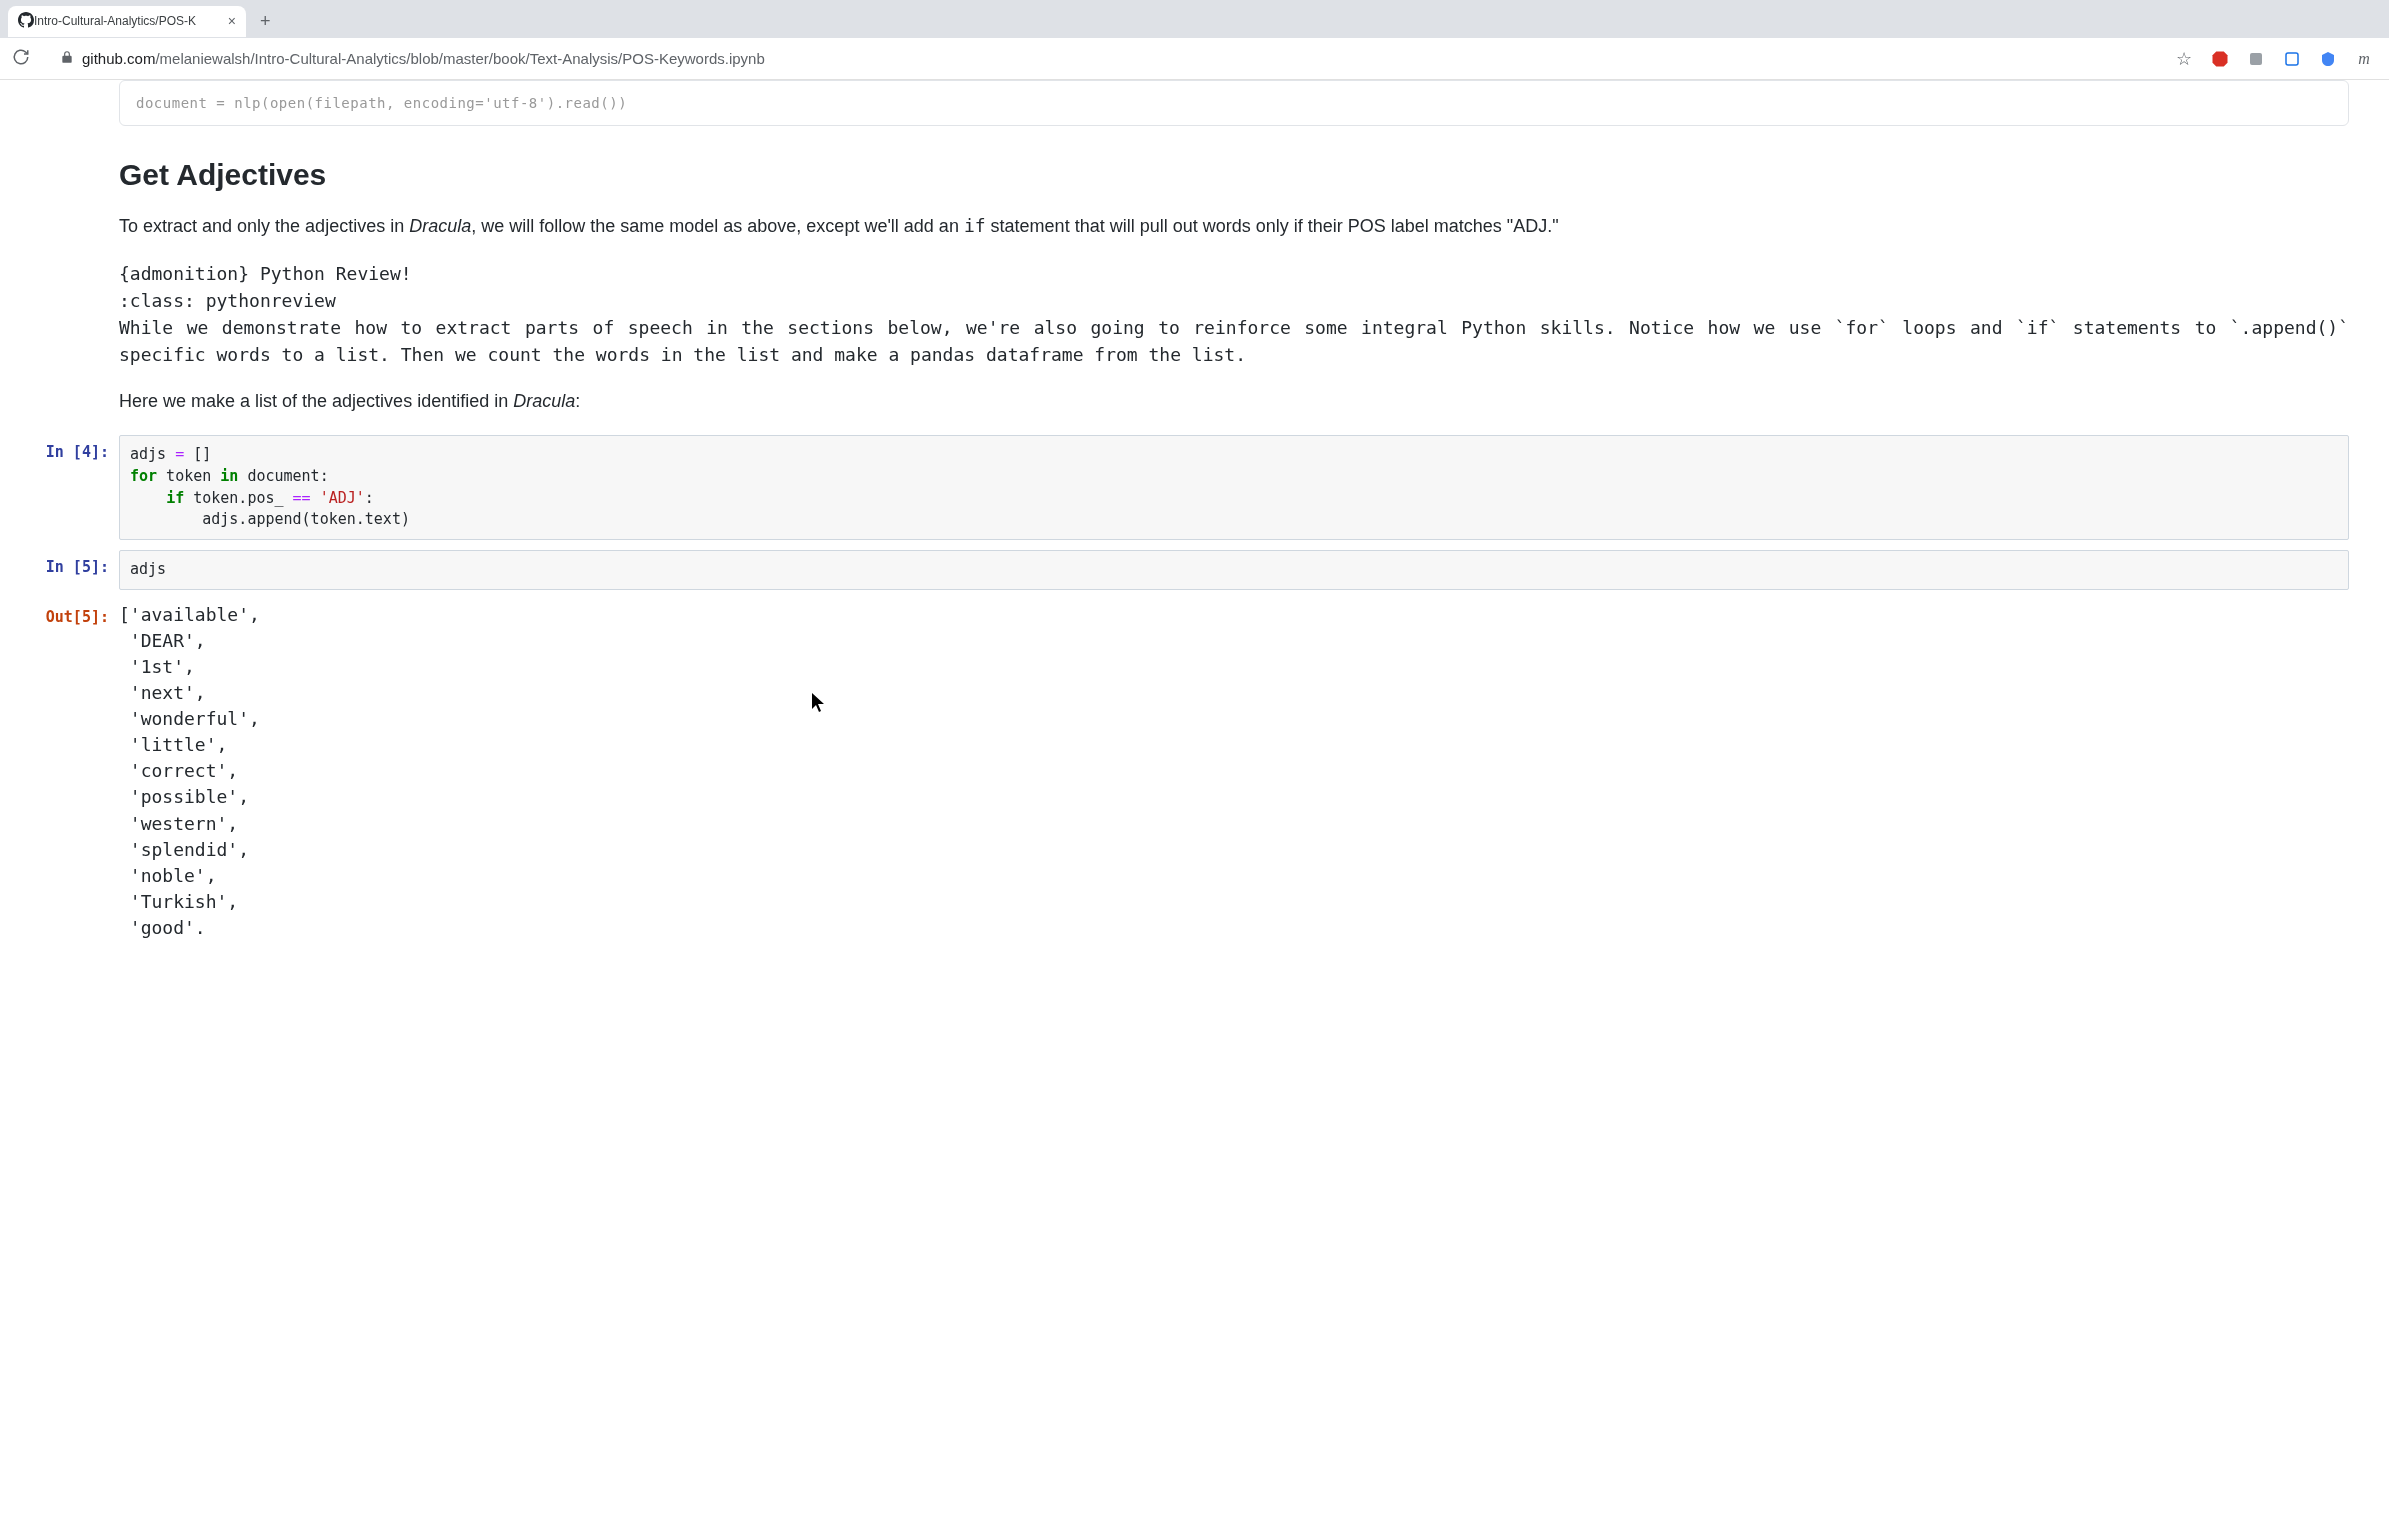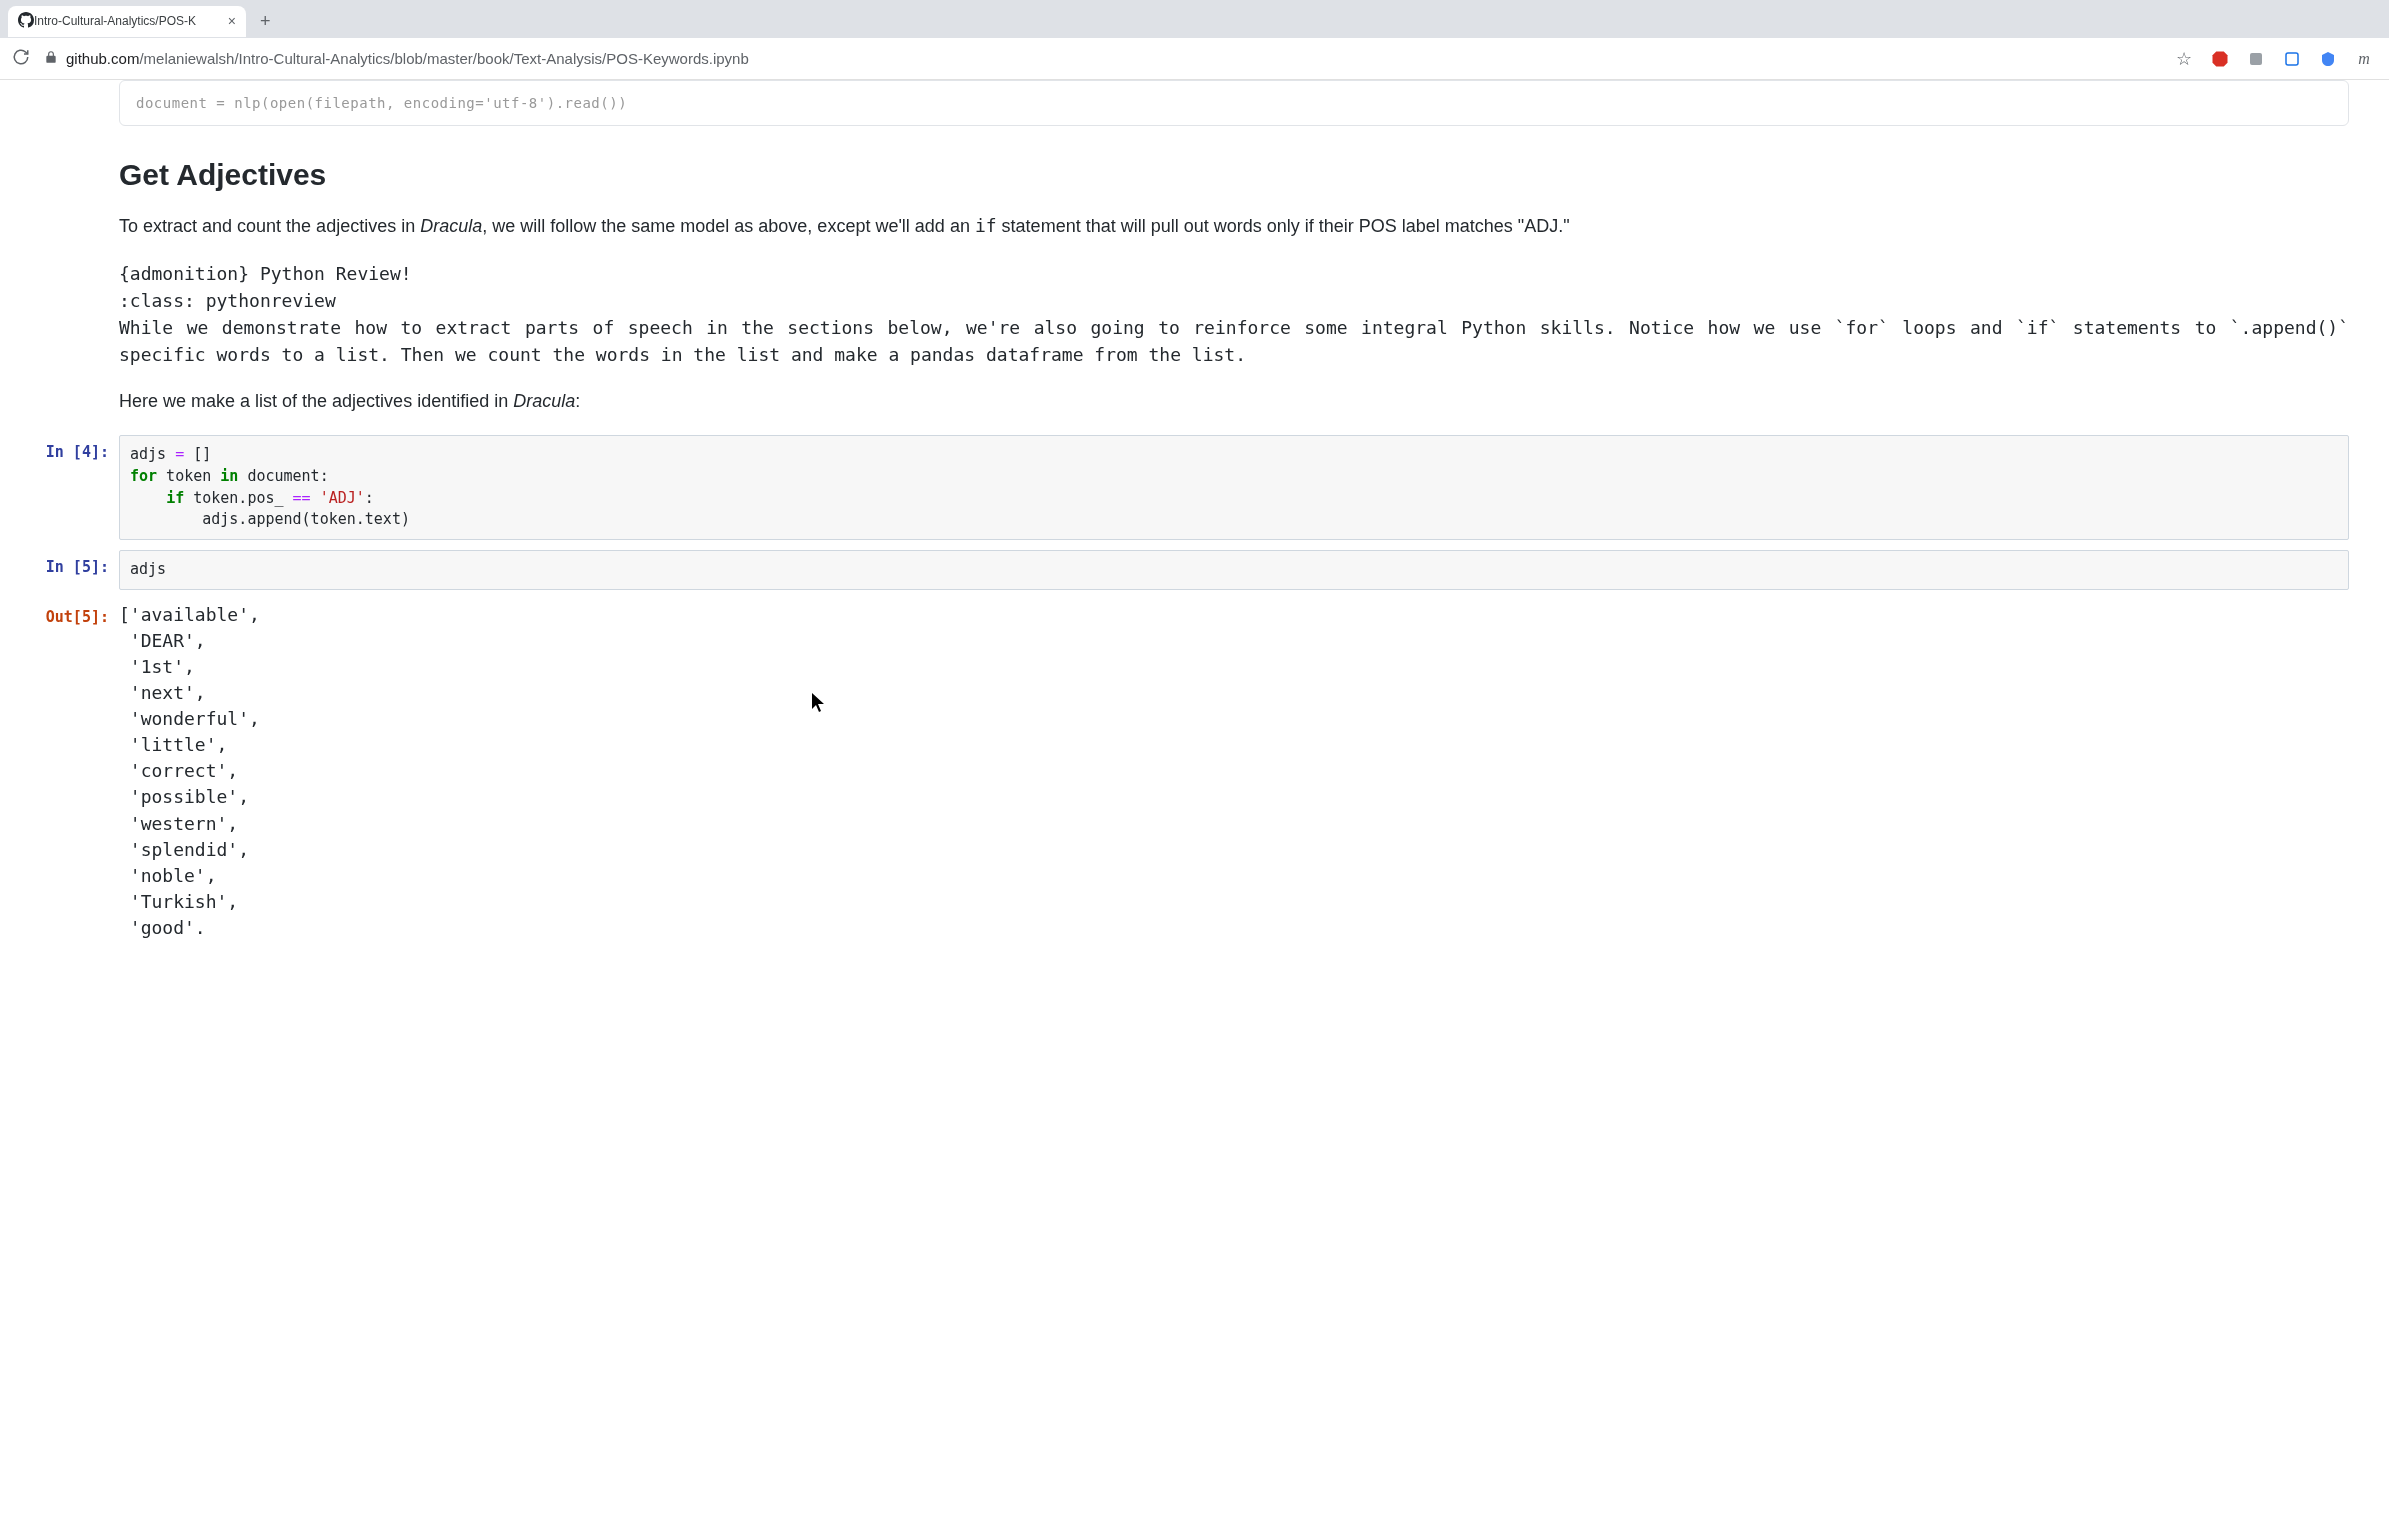--- a/index.html
+++ b/index.html
@@ -20,21 +20,21 @@
       border-radius: 8px 8px 0 0;
       padding: 6px 10px; min-width: 238px; max-width: 257px;
       font-size: 12px; color: #3c4043;
     }
     .tab svg { flex-shrink: 0; }
     .tab-title { white-space: nowrap; overflow: hidden; text-overflow: ellipsis; flex: 1; }
     .tab-close { color: #5f6368; font-size: 14px; line-height: 1; flex-shrink: 0; }
     .new-tab-btn { color: #5f6368; font-size: 18px; padding: 4px 6px; cursor: pointer; }
 
     .url-bar-row {
-      display: flex; align-items: center; gap: 8px;
+      display: flex; align-items: center; gap: 24px;
       background: #fff; padding: 8px 12px; border-bottom: 1px solid #e0e0e0;
     }
     .reload-btn { color: #5f6368; }
     .url-segment { display: flex; align-items: center; gap: 8px; flex: 1; padding: 4px 6px; }
     .lock-icon { color: #5f6368; }
     .url-text { font-size: 15px; color: #202124; }
     .url-host { color: #202124; }
     .url-path { color: #5f6368; }
 
     .ext-icons { display: flex; align-items: center; gap: 18px; color: #5f6368; margin-right: 4px; }
@@ -194,21 +194,21 @@
 
   <div class="notebook">
     <div class="truncated-cell">document = nlp(open(filepath, encoding='utf-8').read())</div>
   </div>
 
   <div class="nb-markdown">
     <h2>Get Adjectives</h2>
 
 
     <p>
-      <span>To extract and count the adjectives in </span><em>Dracula</em><span>, we will follow the same model as above, except we'll add an </span><code class="inline">if</code><span> statement that will pull out words only if their POS label matches "ADJ."</span>
+      <span>To extract and only the adjectives in </span><em>Dracula</em><span>, we will follow the same model as above, except we'll add an </span><code class="inline">if</code><span> statement that will pull out words only if their POS label matches "ADJ."</span>
     </p>
 
     <p class="mono-block"><span>{admonition} Python Review!</span>
 <span>:class: pythonreview</span>
 <span>While we demonstrate how to extract parts of speech in the sections below, we're also going to reinforce some integral Python skills. Notice how we use `for` loops and `if` statements to `.append()` specific words to a list. Then we count the words in the list and make a pandas dataframe from the list.</span></p>
 
     <p>
       <span>Here we make a list of the adjectives identified in </span><em>Dracula</em><span>:</span>
     </p>
   </div>

